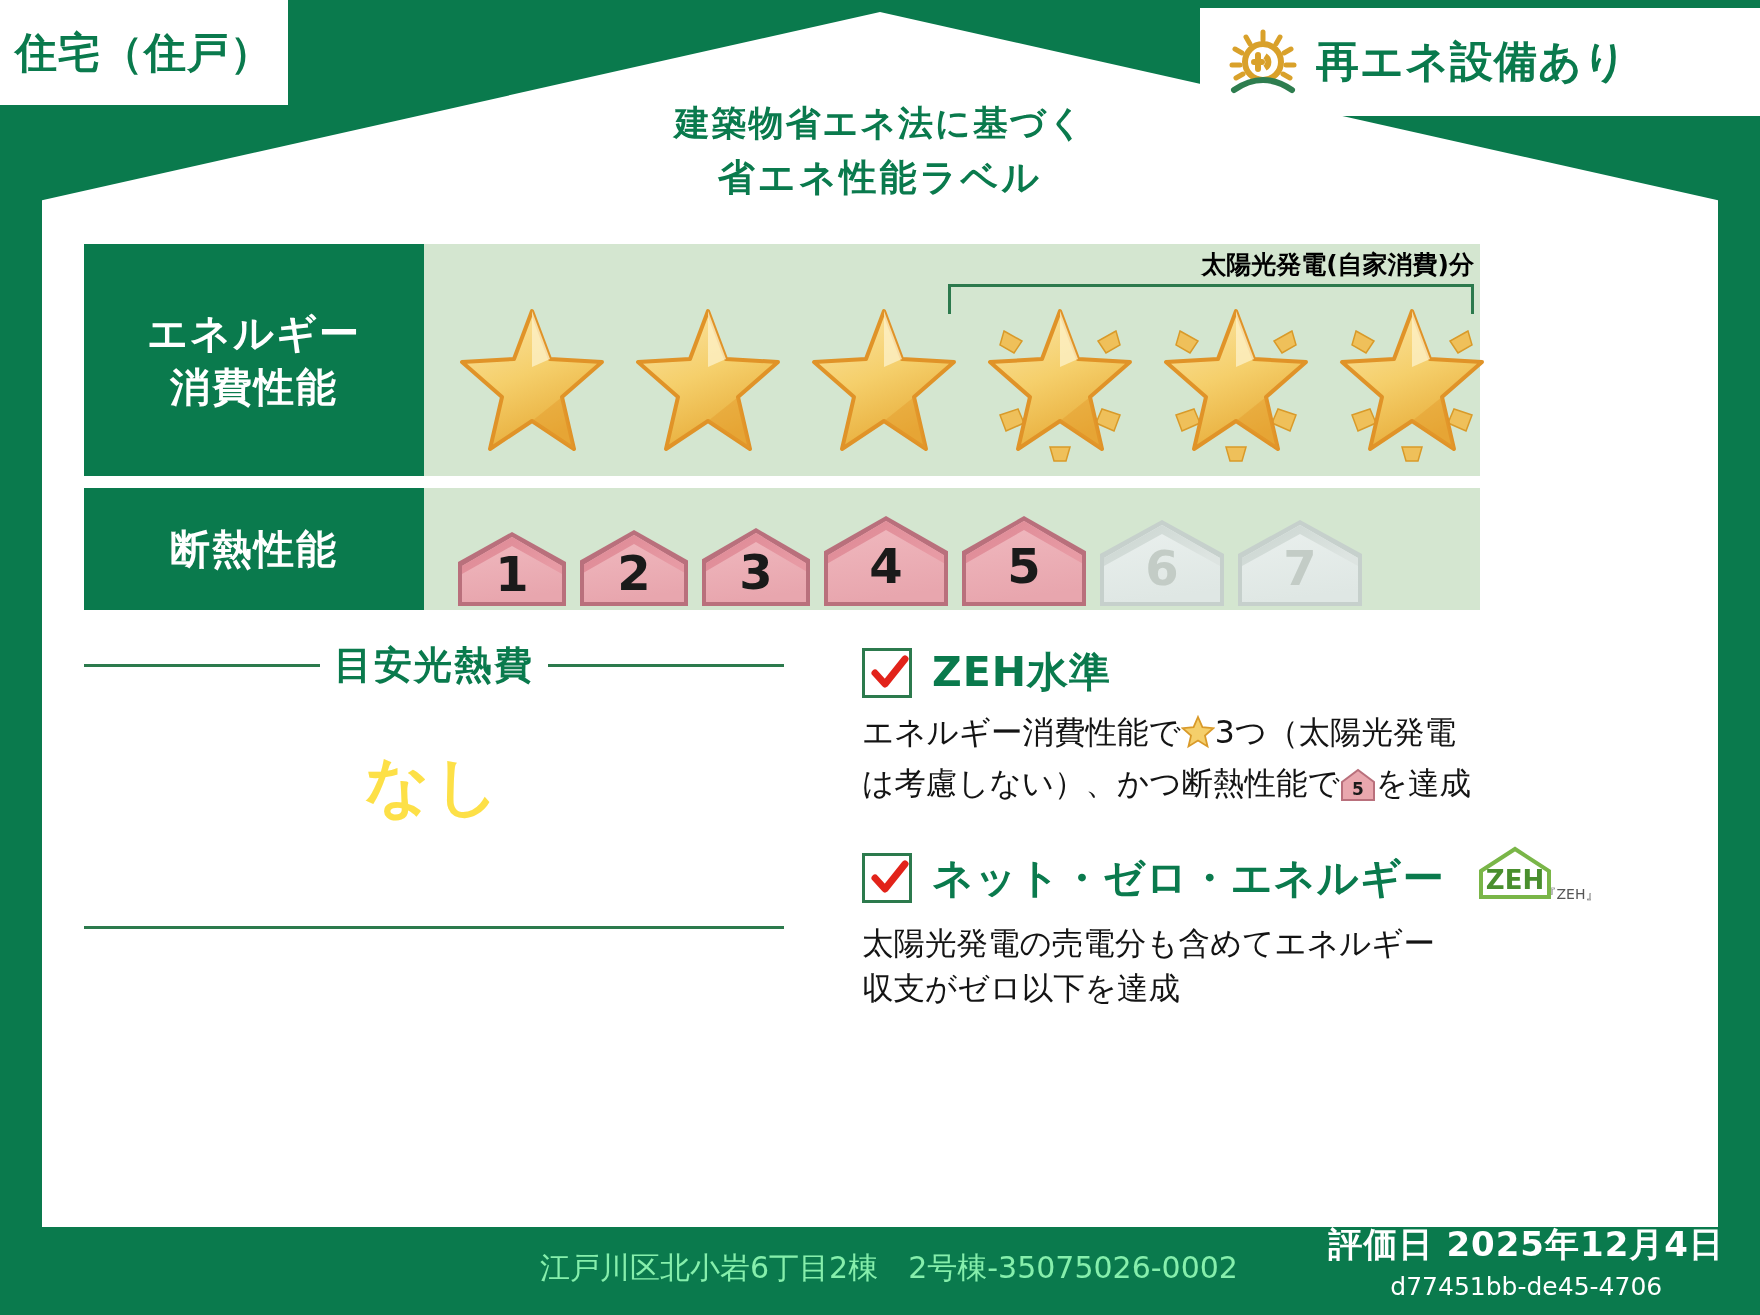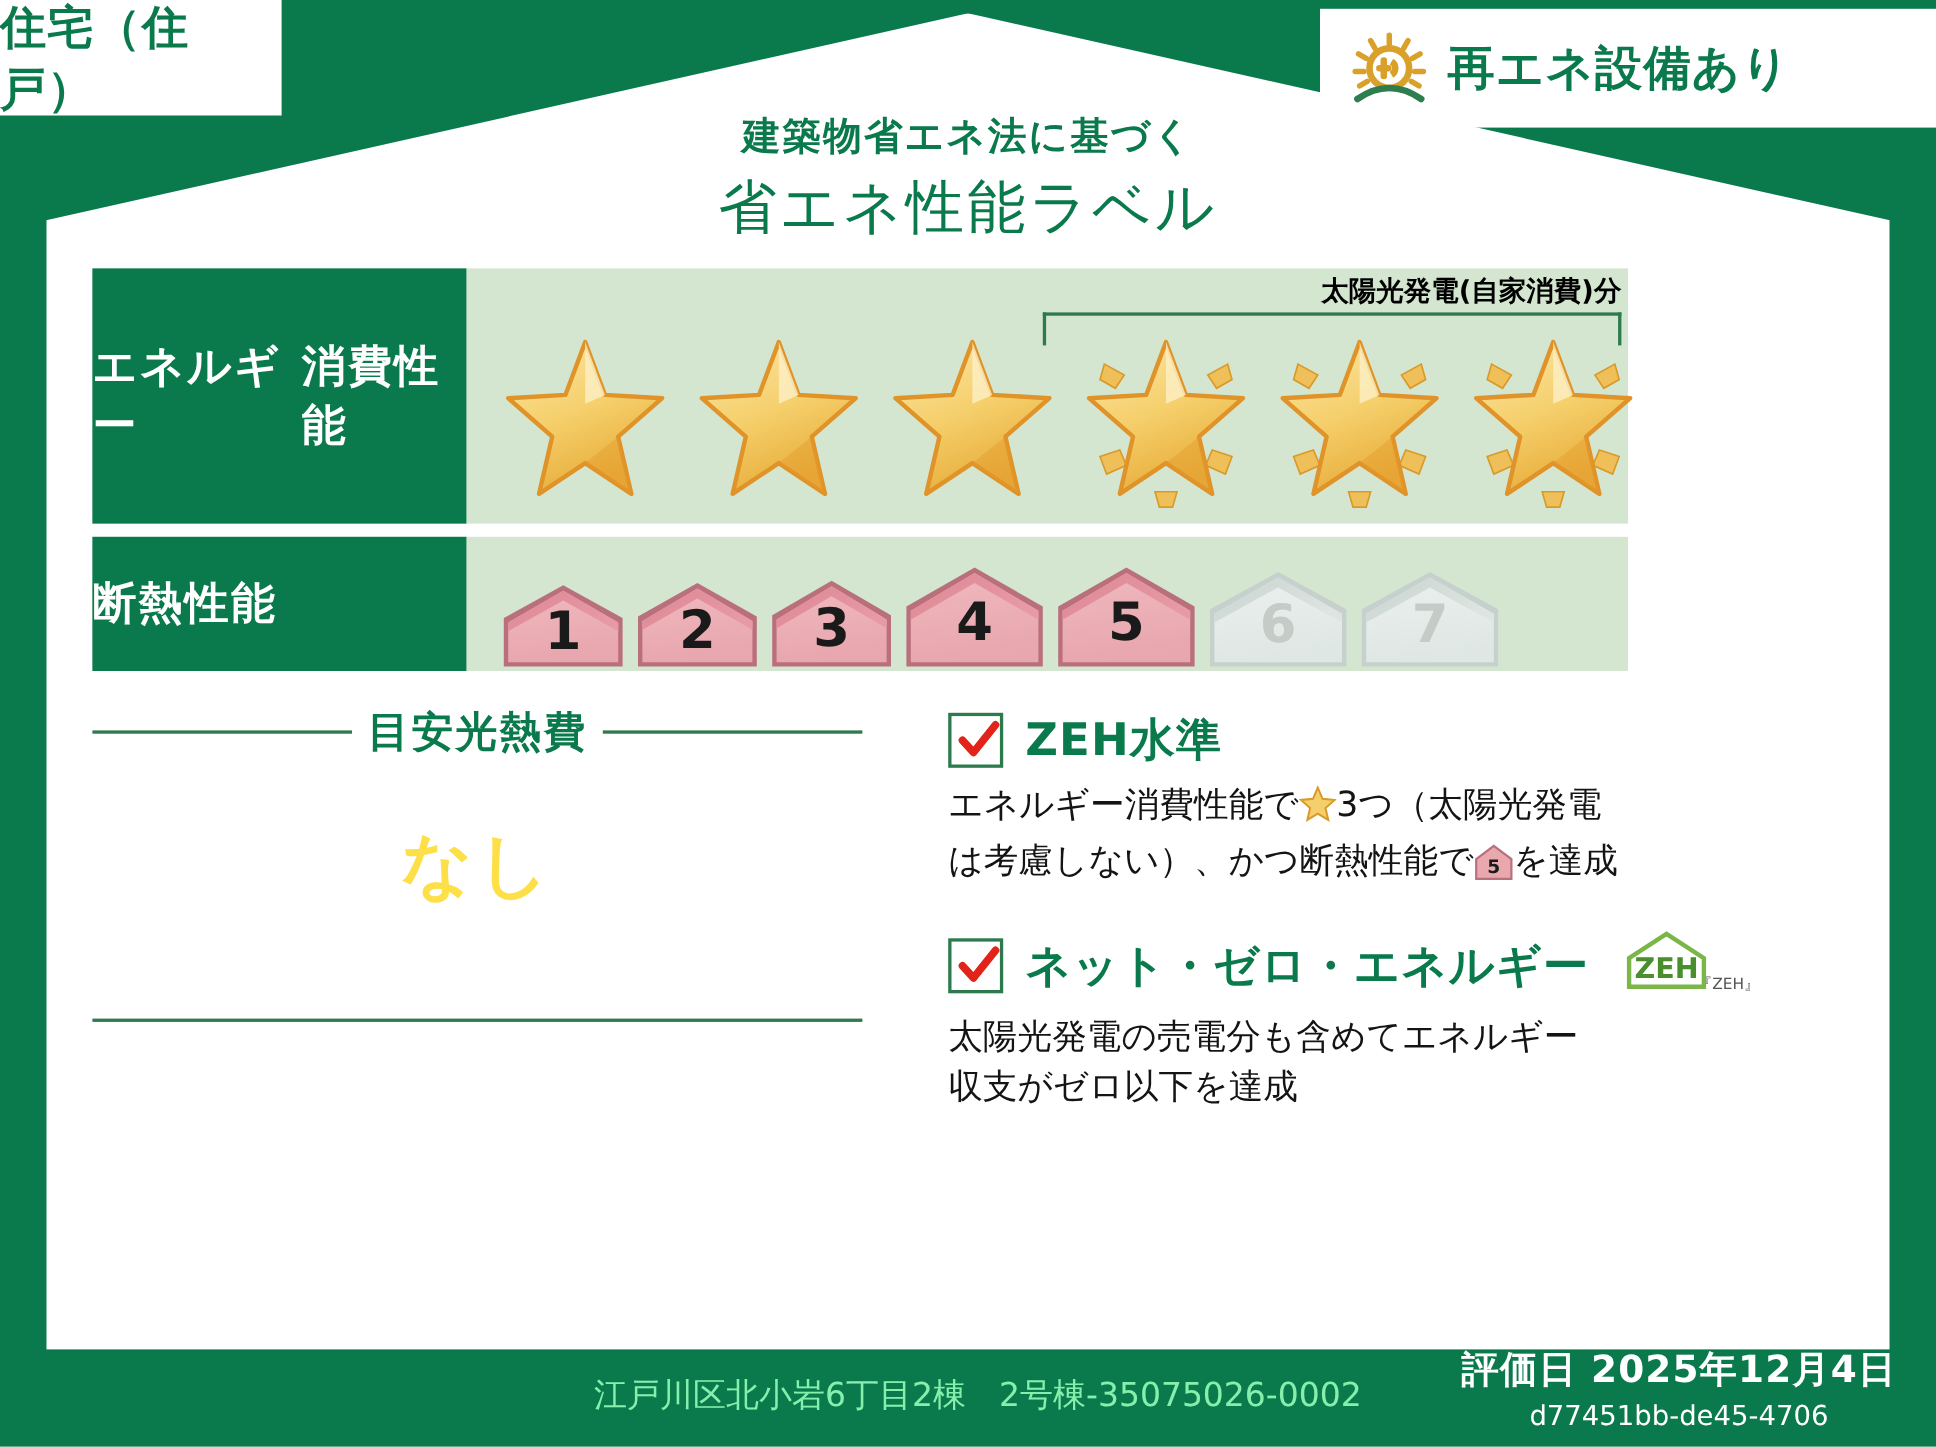--- a/index.html
+++ b/index.html
@@ -18,21 +18,21 @@
   .house-white {
     position: absolute;
     left: 42px; top: 12px; right: 42px; bottom: 88px;
     background: #ffffff;
     clip-path: polygon(0% 15.5%, 50% 0%, 100% 15.5%, 100% 100%, 0% 100%);
   }
 
   
   .cat-chip {
     position: absolute; left: 0px; top: 0px;
-    width: 256px; height: 105px;
+    width: 288px; height: 105px;
     background: #ffffff;
     display: flex; align-items: center; justify-content: center;
   }
   .cat-chip span {
     color: #0a7a4d; font-size: 42px; font-weight: bold; letter-spacing: 1px;
   }
 
   
   .re-badge {
     position: absolute; right: 0px; top: 8px;
@@ -45,35 +45,35 @@
     color: #0a7a4d; font-size: 43px; font-weight: bold; letter-spacing: 1px;
   }
   .sun-icon { width: 78px; height: 68px; flex: 0 0 auto; }
 
   
   .title-wrap {
     position: absolute; left: 0; right: 0; top: 100px;
     text-align: center;
   }
   .title-sub { color: #0a7a4d; font-size: 35px; font-weight: bold; letter-spacing: 2px; }
-  .title-main { color: #0a7a4d; font-size: 53px; font-weight: normal; letter-spacing: 3px; margin-top: 6px;}
+  .title-main { color: #0a7a4d; font-size: 37px; font-weight: bold; letter-spacing: 3px; margin-top: 6px;}
 
   
   .rows {
     position: absolute; left: 84px; top: 244px; width: 1396px;
   }
   .perf-row {
     display: flex; height: 232px; margin-bottom: 12px;
     background: #d4e6d0;
   }
   .perf-row.insul { height: 122px; margin-bottom: 0; }
   .row-label {
     width: 340px; flex: 0 0 340px;
     background: #0a7a4d; color: #fff;
-    display: flex; flex-direction: row; align-items: center; justify-content: flex-start;
+    display: flex; flex-direction: column; align-items: center; justify-content: center;
     font-size: 40px; font-weight: bold; line-height: 1.35; letter-spacing: 2px;
   }
   .row-body { flex: 1; position: relative; }
 
   
   .stars {
     position: absolute; left: 22px; right: 10px; bottom: 6px; top: 48px;
     display: flex; align-items: center; gap: 4px;
   }
   .star-cell { position: relative; width: 172px; height: 168px; flex: 0 0 auto; }

